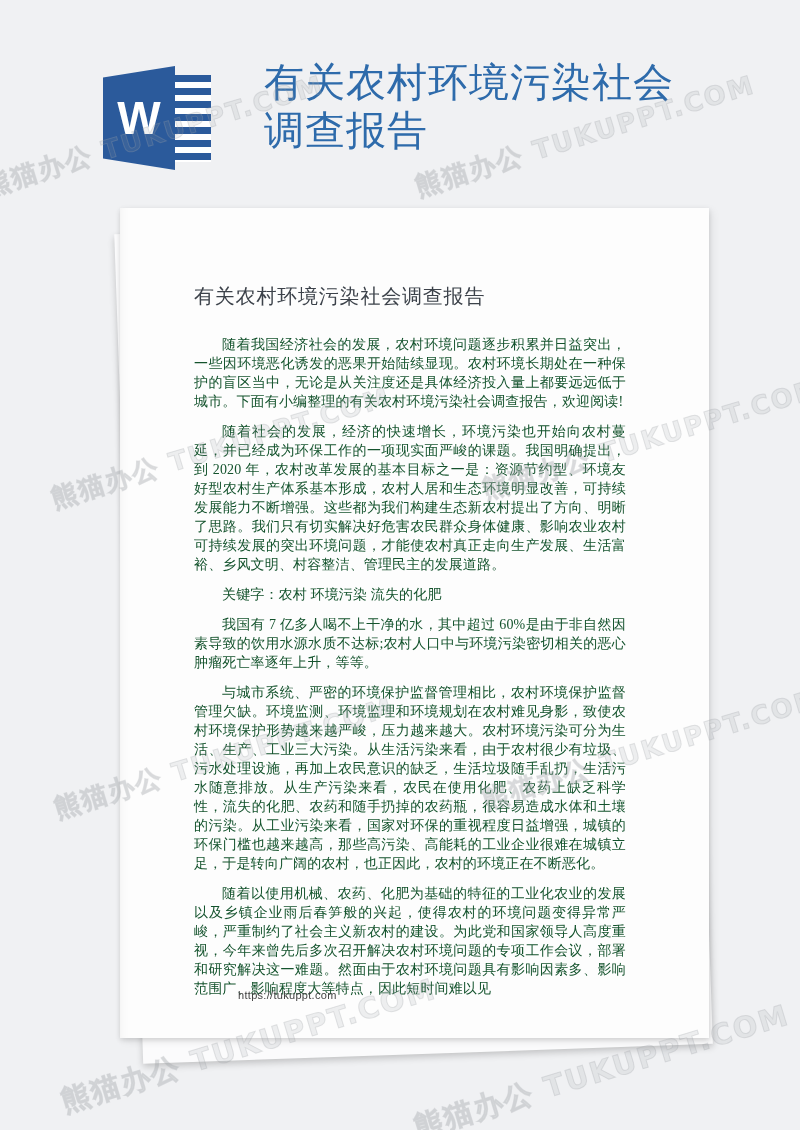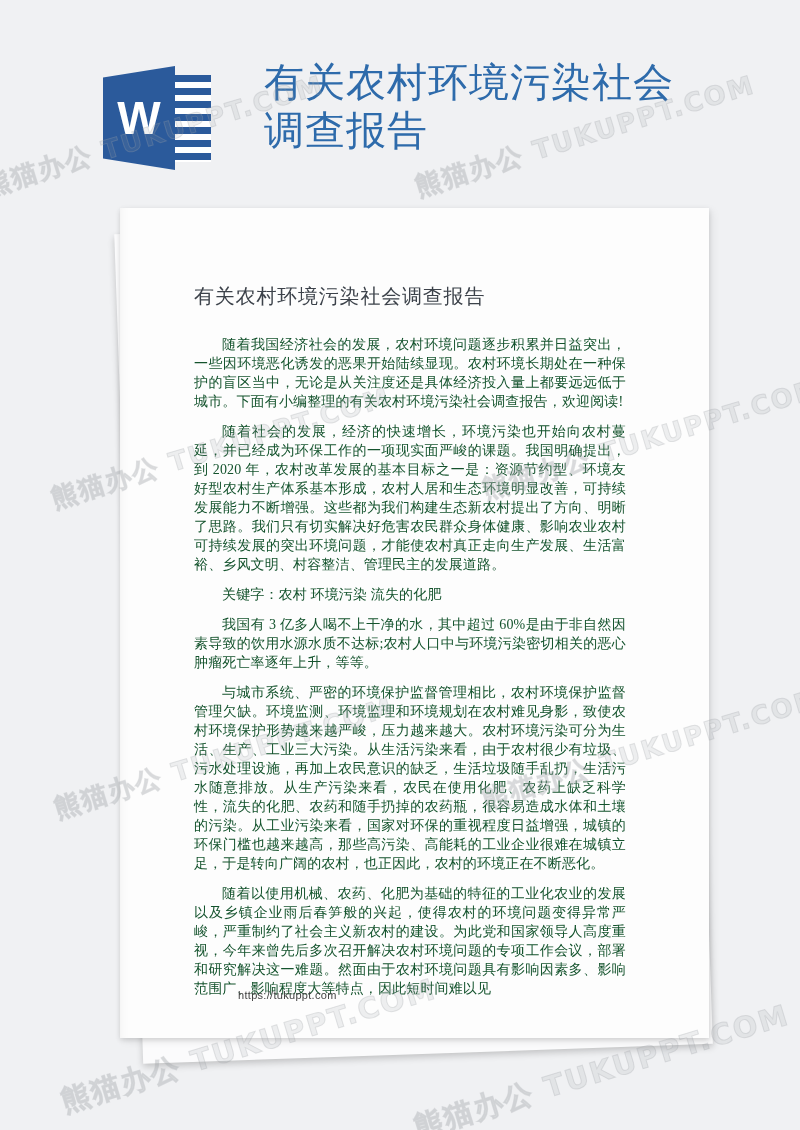--- a/index.html
+++ b/index.html
@@ -115,21 +115,21 @@
   <h1 class="header-title">有关农村环境污染社会调查报告</h1>
 
   <div class="page-back"></div>
 
   <div class="page">
     <h2 class="doc-title">有关农村环境污染社会调查报告</h2>
     <div class="doc-body">
       <p>随着我国经济社会的发展，农村环境问题逐步积累并日益突出，一些因环境恶化诱发的恶果开始陆续显现。农村环境长期处在一种保护的盲区当中，无论是从关注度还是具体经济投入量上都要远远低于城市。下面有小编整理的有关农村环境污染社会调查报告，欢迎阅读!</p>
       <p>随着社会的发展，经济的快速增长，环境污染也开始向农村蔓延，并已经成为环保工作的一项现实面严峻的课题。我国明确提出，到 2020 年，农村改革发展的基本目标之一是：资源节约型、环境友好型农村生产体系基本形成，农村人居和生态环境明显改善，可持续发展能力不断增强。这些都为我们构建生态新农村提出了方向、明晰了思路。我们只有切实解决好危害农民群众身体健康、影响农业农村可持续发展的突出环境问题，才能使农村真正走向生产发展、生活富裕、乡风文明、村容整洁、管理民主的发展道路。</p>
       <p>关键字：农村 环境污染 流失的化肥</p>
-      <p>我国有 3 亿多人喝不上干净的水，其中超过 60%是由于非自然因素导致的饮用水源水质不达标;农村人口中与环境污染密切相关的恶心肿瘤死亡率逐年上升，等等。</p>
+      <p>我国有 7 亿多人喝不上干净的水，其中超过 60%是由于非自然因素导致的饮用水源水质不达标;农村人口中与环境污染密切相关的恶心肿瘤死亡率逐年上升，等等。</p>
       <p>与城市系统、严密的环境保护监督管理相比，农村环境保护监督管理欠缺。环境监测、环境监理和环境规划在农村难见身影，致使农村环境保护形势越来越严峻，压力越来越大。农村环境污染可分为生活、生产、工业三大污染。从生活污染来看，由于农村很少有垃圾、污水处理设施，再加上农民意识的缺乏，生活垃圾随手乱扔，生活污水随意排放。从生产污染来看，农民在使用化肥、农药上缺乏科学性，流失的化肥、农药和随手扔掉的农药瓶，很容易造成水体和土壤的污染。从工业污染来看，国家对环保的重视程度日益增强，城镇的环保门槛也越来越高，那些高污染、高能耗的工业企业很难在城镇立足，于是转向广阔的农村，也正因此，农村的环境正在不断恶化。</p>
       <p>随着以使用机械、农药、化肥为基础的特征的工业化农业的发展以及乡镇企业雨后春笋般的兴起，使得农村的环境问题变得异常严峻，严重制约了社会主义新农村的建设。为此党和国家领导人高度重视，今年来曾先后多次召开解决农村环境问题的专项工作会议，部署和研究解决这一难题。然面由于农村环境问题具有影响因素多、影响范围广、影响程度大等特点，因此短时间难以见</p>
     </div>
     <div class="doc-footer">https://tukuppt.com</div>
   </div>
 
   <div class="wm-layer">
     <span class="wm wm1">熊猫办公 TUKUPPT.COM</span>
     <span class="wm wm2">熊猫办公 TUKUPPT.COM</span>
     <span class="wm wm3">熊猫办公 TUKUPPT.COM</span>

